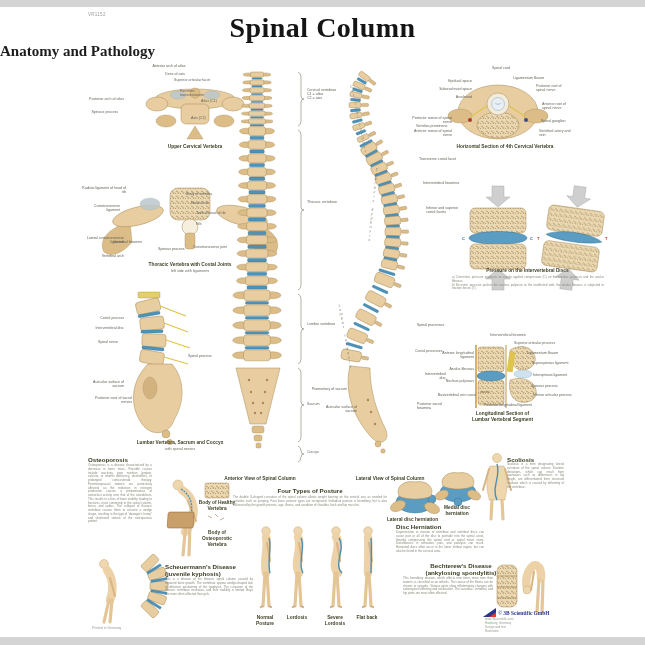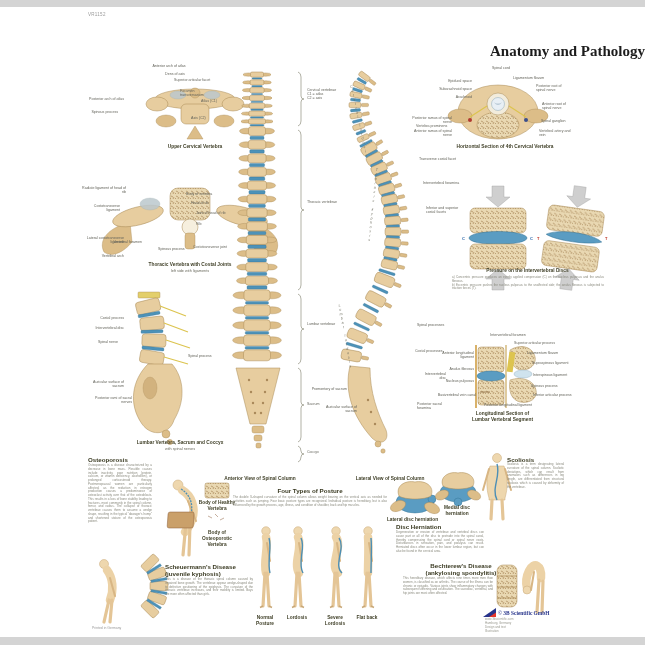--- a/index.html
+++ b/index.html
@@ -9,21 +9,21 @@
   .strip{position:absolute;left:0;width:645px;background:#d4d4d4;}
   #strip-top{top:0;height:7px;}
   #strip-bottom{bottom:0;height:8px;}
   #poster{position:absolute;inset:0;}
   .layer{position:absolute;inset:0;pointer-events:none;}
   #decor{position:absolute;inset:0;}
 
   
   .title{position:absolute;left:0;top:12px;width:645px;text-align:center;
          font-family:"Liberation Serif", serif;font-weight:bold;font-size:28px;color:#151515;letter-spacing:.5px;}
-  .subtitle{position:absolute;left:0;top:43px;width:645px;text-align:right;
+  .subtitle{position:absolute;left:0;top:43px;width:645px;text-align:left;
          font-family:"Liberation Serif", serif;font-weight:bold;font-size:15px;color:#1c1c1c;}
   .catalog{position:absolute;left:88px;top:12px;font-size:4.5px;color:#9a9a9a;letter-spacing:.3px;}
   .printed{position:absolute;left:92px;top:626px;font-size:3.4px;color:#9a9a9a;}
 
   .lbl{position:absolute;font-size:3.6px;line-height:1.18;color:#63635a;}
   .cap{position:absolute;font-size:4.8px;font-weight:bold;color:#3f3f27;line-height:1.25;}
   .subcap{position:absolute;font-size:3.8px;color:#6b6b5e;}
   .pre{white-space:pre-line;}
   .bheading{position:absolute;font-size:6.2px;font-weight:bold;color:#3a3a22;line-height:1.18;white-space:pre-line;}
   .btext{position:absolute;font-size:3px;line-height:1.25;color:#8a8a7e;text-align:justify;}
@@ -462,20 +462,21 @@
             <path d="M0,45 L-2,78 M2,45 L4,78" class="limb"></path>
             <path d="M-2,78 l-3,1.5 M4,78 l3,1.5" stroke="#c9a878" stroke-width="1.4" fill="none"></path>
             <path d="M2,15 l3,18" class="limbT"></path>
             <path d="M4,10 c1,10 0,23 0,35" class="spineBlue" stroke-width="1.2"></path>
           </g>
         </g>
     </svg>
 
     <div class="layer">
       <div class="catalog">VR1152</div>
+      <div class="title">Spinal Column</div>
       <div class="subtitle">Anatomy and Pathology</div>
       <div id="annotations">
           <div>
             <div class="lbl" style="left: 140px; top: 64px; width: 58px; text-align: center;">Anterior arch of atlas</div>
             <div class="lbl" style="left: 150px; top: 72px; width: 50px; text-align: center;">Dens of axis</div>
             <div class="lbl" style="left: 174px; top: 78px; width: 40px;">Superior articular facet</div>
             <div class="lbl" style="left: 180px; top: 89px; width: 34px;">Foramen transversarium</div>
             <div class="lbl" style="left: 201px; top: 99px; width: 30px;">Atlas (C1)</div>
             <div class="lbl" style="left: 88px; top: 97px; width: 36px; text-align: right;">Posterior arch of atlas</div>
             <div class="lbl" style="left: 88px; top: 110px; width: 30px; text-align: right;">Spinous process</div>

